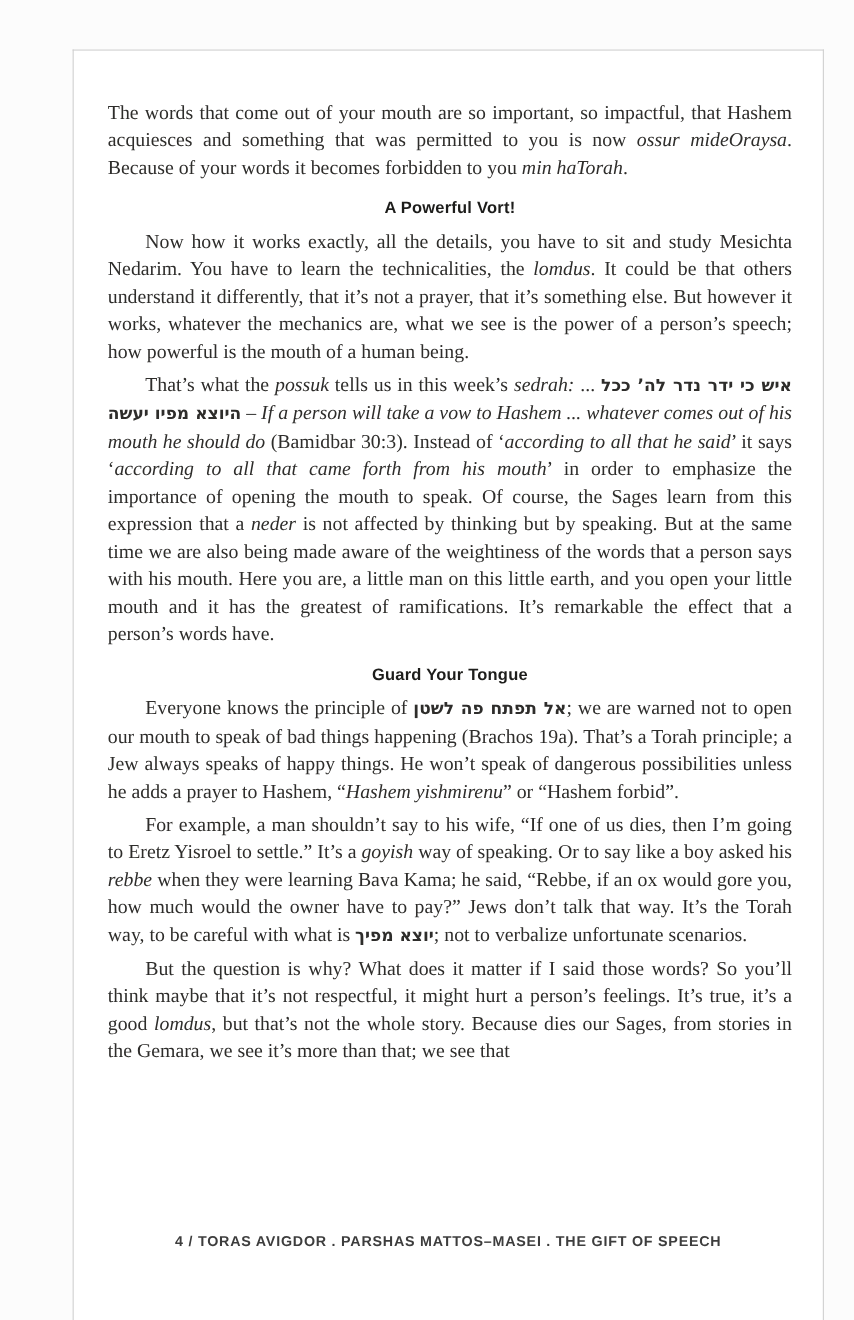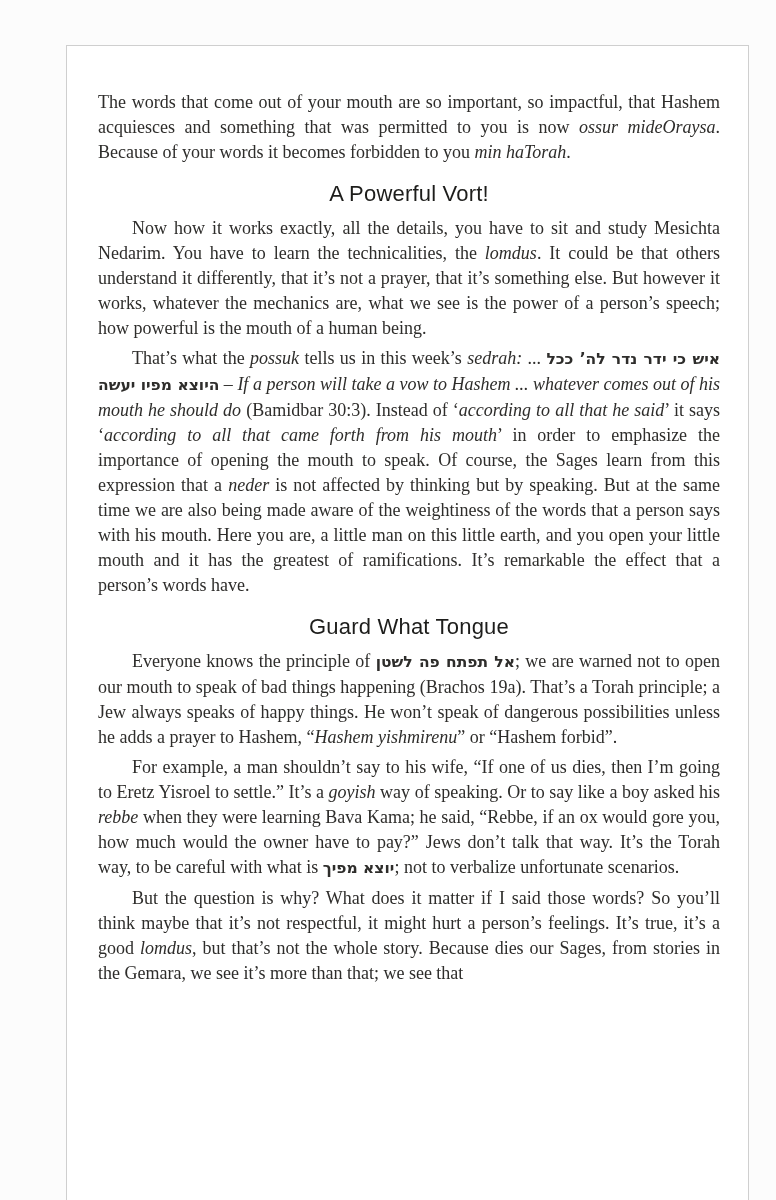--- a/index.html
+++ b/index.html
@@ -41,22 +41,22 @@
   }
   .heb {
     font-family: "DejaVu Sans", "DejaVu Serif", sans-serif;
     font-weight: bold;
     font-size: 15.5px;
     direction: rtl;
     unicode-bidi: embed;
   }
   .section-heading {
     font-family: "Liberation Sans", sans-serif;
-    font-weight: normal;
-    font-size: 22px;
+    font-weight: bold;
+    font-size: 15px;
     letter-spacing: 0.2px;
     color: #1d1d1b;
     text-align: center;
     margin: 16px 0 9px 0;
   }
   .footer {
     position: absolute;
     top: 1075px;
     left: 0;
     width: 100%;
@@ -71,18 +71,19 @@
 </style>
 </head>
 <body>
 
 <div class="page">
   <div class="content">
       <p class="para"><span>The words that come out of your mouth are so important, so impactful, that Hashem acquiesces and something that was permitted to you is now </span><span class="it">ossur mideOraysa</span><span>. Because of your words it becomes forbidden to you </span><span class="it">min haTorah</span><span>.</span></p>
       <h2 class="section-heading">A Powerful Vort!</h2>
       <p class="para indent"><span>Now how it works exactly, all the details, you have to sit and study Mesichta Nedarim. You have to learn the technicalities, the </span><span class="it">lomdus</span><span>. It could be that others understand it differently, that it’s not a prayer, that it’s something else. But however it works, whatever the mechanics are, what we see is the power of a person’s speech; how powerful is the mouth of a human being.</span></p>
       <p class="para indent"><span>That’s what the </span><span class="it">possuk</span><span> tells us in this week’s </span><span class="it">sedrah:</span><span> ... </span><span class="heb" dir="rtl">איש כי ידר נדר לה’ ככל היוצא מפיו יעשה</span><span> – </span><span class="it">If a person will take a vow to Hashem ... whatever comes out of his mouth he should do</span><span> (Bamidbar 30:3). Instead of ‘</span><span class="it">according to all that he said</span><span>’ it says ‘</span><span class="it">according to all that came forth from his mouth</span><span>’ in order to emphasize the importance of opening the mouth to speak. Of course, the Sages learn from this expression that a </span><span class="it">neder</span><span> is not affected by thinking but by speaking. But at the same time we are also being made aware of the weightiness of the words that a person says with his mouth. Here you are, a little man on this little earth, and you open your little mouth and it has the greatest of ramifications. It’s remarkable the effect that a person’s words have.</span></p>
-      <h2 class="section-heading">Guard What Tongue</h2>
+      <h2 class="section-heading">Guard Your Tongue</h2>
       <p class="para indent"><span>Everyone knows the principle of </span><span class="heb" dir="rtl">אל תפתח פה לשטן</span><span>; we are warned not to open our mouth to speak of bad things happening (Brachos 19a). That’s a Torah principle; a Jew always speaks of happy things. He won’t speak of dangerous possibilities unless he adds a prayer to Hashem, “</span><span class="it">Hashem yishmirenu</span><span>” or “Hashem forbid”.</span></p>
       <p class="para indent"><span>For example, a man shouldn’t say to his wife, “If one of us dies, then I’m going to Eretz Yisroel to settle.” It’s a </span><span class="it">goyish</span><span> way of speaking. Or to say like a boy asked his </span><span class="it">rebbe</span><span> when they were learning Bava Kama; he said, “Rebbe, if an ox would gore you, how much would the owner have to pay?”  Jews don’t talk that way. It’s the Torah way, to be careful with what is </span><span class="heb" dir="rtl">יוצא מפיך</span><span>; not to verbalize unfortunate scenarios.</span></p>
       <p class="para indent"><span>But the question is why? What does it matter if I said those words? So you’ll think maybe that it’s not respectful, it might hurt a person’s feelings. It’s true, it’s a good </span><span class="it">lomdus</span><span>, but that’s not the whole story. Because dies our Sages, from stories in the Gemara, we see it’s more than that; we see that</span></p>
     </div>
+  <div class="footer">4 / TORAS AVIGDOR . PARSHAS MATTOS–MASEI . THE GIFT OF SPEECH</div>
 </div>
 
 </body></html>

